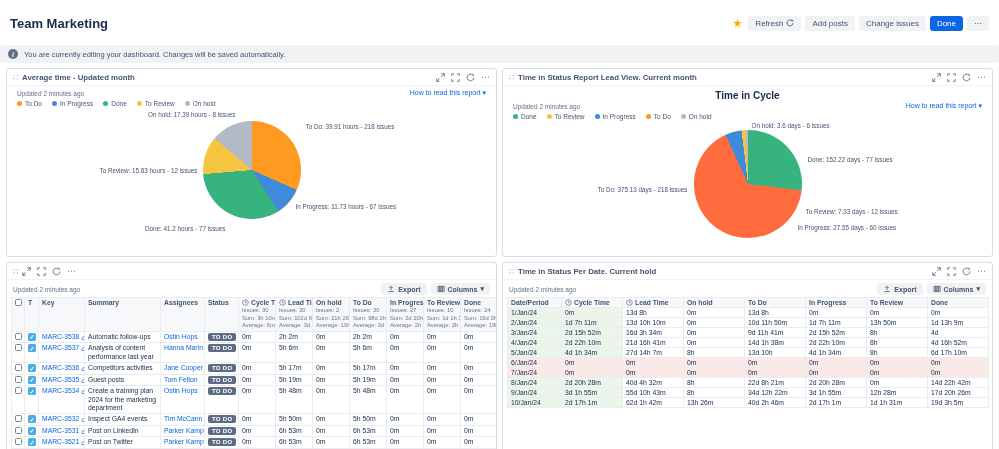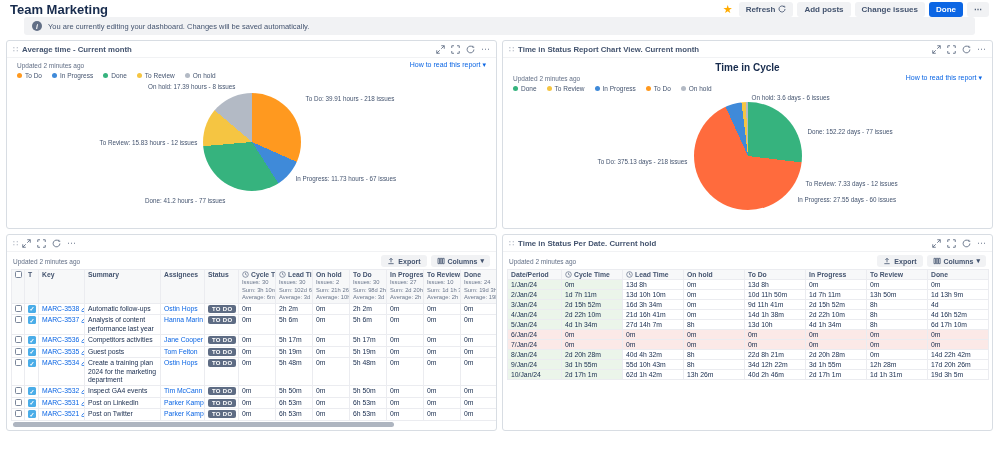--- a/index.html
+++ b/index.html
@@ -1,29 +1,29 @@
 <!DOCTYPE html>
 <html><head>
 <meta charset="utf-8">
 <style>
   *{margin:0;padding:0;box-sizing:border-box}
   html,body{width:999px;height:449px;overflow:hidden}
   body{font-family:"Liberation Sans",sans-serif;background:#fff;color:#172B4D}
 
   
-  .topbar{display:flex;align-items:center;justify-content:space-between;height:16px;padding:4px 10px 2px}
+  .topbar{display:flex;align-items:center;justify-content:space-between;height:44px;padding:4px 10px 2px}
   .page-title{font-size:13px;font-weight:bold;color:#172B4D}
   .topbar-right{display:flex;align-items:center;gap:4px}
   .star{color:#FFAB00;font-size:11px;margin-right:2px;cursor:pointer}
-  .btn{display:inline-flex;gap:3px;font-family:inherit;font-size:8px;padding:3px 7px;border:none;border-radius:3px;background:#F1F2F4;color:#44546F;cursor:pointer;font-weight:bold}
+  .btn{display:inline-flex;gap:3px;font-family:inherit;font-size:8px;padding:3px 7px;border:none;border-radius:3px;background:#F1F2F4;color:#44546F;cursor:pointer;font-weight:normal}
   .btn.primary{background:#0C66E4;color:#fff}
   .btn .bi{width:8px;height:8px;stroke:#44546F;fill:none;stroke-width:1.3}
 
   
-  .banner{display:flex;align-items:center;gap:6px;margin:1px 24px 5px;padding:4px 8px;background:#F1F2F4;border-radius:3px;font-size:7.5px;color:#44546F}
+  .banner{display:flex;align-items:center;gap:6px;margin:1px 0 5px;padding:4px 8px;background:#F1F2F4;border-radius:3px;font-size:7.5px;color:#44546F}
   .info-ico{display:inline-flex;align-items:center;justify-content:center;width:10px;height:10px;border-radius:50%;background:#626F86;color:#fff;font-size:7px;font-weight:bold;font-style:italic}
 
   
   .dashboard{display:grid;grid-template-columns:1fr 1fr;grid-template-rows:189px 197px;gap:5px;padding:0 6px}
   .gadget{position:relative;border:1px solid #D8DDE3;border-radius:3px;background:#fff;overflow:hidden}
   .gadget-header{display:flex;align-items:center;gap:4px;height:17px;padding:0 6px;border-bottom:1px solid #F1F2F4}
   .drag{color:#8993A4;font-size:8px;cursor:grab}
   .g-title{flex:1;font-size:7.8px;font-weight:bold;color:#44546F;white-space:nowrap;overflow:hidden}
   .g-icons{display:flex;align-items:center;gap:6px}
   .gi{width:9px;height:9px;stroke:#626F86;fill:none;stroke-width:1.2;cursor:pointer}
@@ -106,21 +106,21 @@
 <div class="banner">
   <span class="info-ico">i</span>
   <span>You are currently editing your dashboard. Changes will be saved automatically.</span>
 </div>
 
 <div class="dashboard">
 
   <section class="gadget">
     <div class="gadget-header">
       <span class="drag">∷</span>
-      <span class="g-title">Average time - Current month</span>
+      <span class="g-title">Average time - Updated month</span>
       <span class="g-icons">
         <svg class="gi" viewBox="0 0 12 12">
             <path d="M7 1h4v4M11 1 7 5M5 11H1V7M1 11l4-4"></path>
           </svg>
         <svg class="gi" viewBox="0 0 12 12">
             <path d="M1 4V1h3M8 1h3v3M11 8v3H8M4 11H1V8"></path>
           </svg>
         <svg class="gi" viewBox="0 0 12 12">
             <path d="M10.5 6A4.5 4.5 0 1 1 9 2.6M9 1v2h2"></path>
           </svg>
@@ -146,21 +146,21 @@
           <div class="pie-label g1-2">Done: 41.2 hours - 77 issues</div>
           <div class="pie-label g1-3">To Review: 15.83 hours - 12 issues</div>
           <div class="pie-label g1-4">On hold: 17.39 hours - 8 issues</div>
         </div>
     </div>
   </section>
 
   <section class="gadget">
     <div class="gadget-header">
       <span class="drag">∷</span>
-      <span class="g-title">Time in Status Report Chart View. Current month</span>
+      <span class="g-title">Time in Status Report Lead View. Current month</span>
       <span class="g-icons">
         <svg class="gi" viewBox="0 0 12 12">
             <path d="M7 1h4v4M11 1 7 5M5 11H1V7M1 11l4-4"></path>
           </svg>
         <svg class="gi" viewBox="0 0 12 12">
             <path d="M1 4V1h3M8 1h3v3M11 8v3H8M4 11H1V8"></path>
           </svg>
         <svg class="gi" viewBox="0 0 12 12">
             <path d="M10.5 6A4.5 4.5 0 1 1 9 2.6M9 1v2h2"></path>
           </svg>

